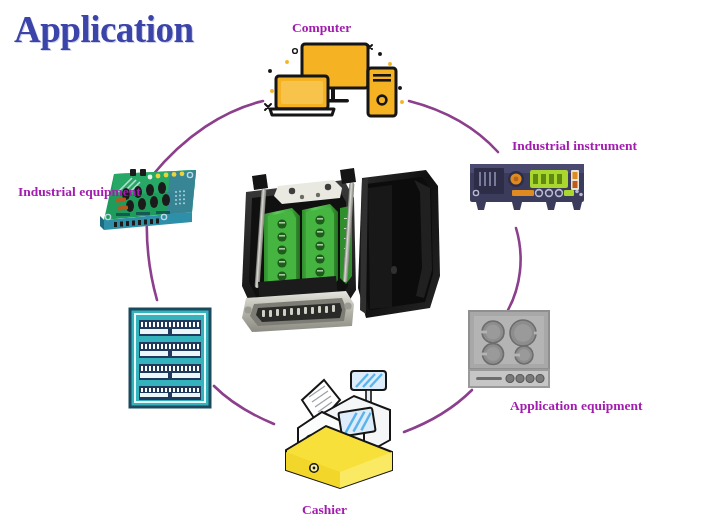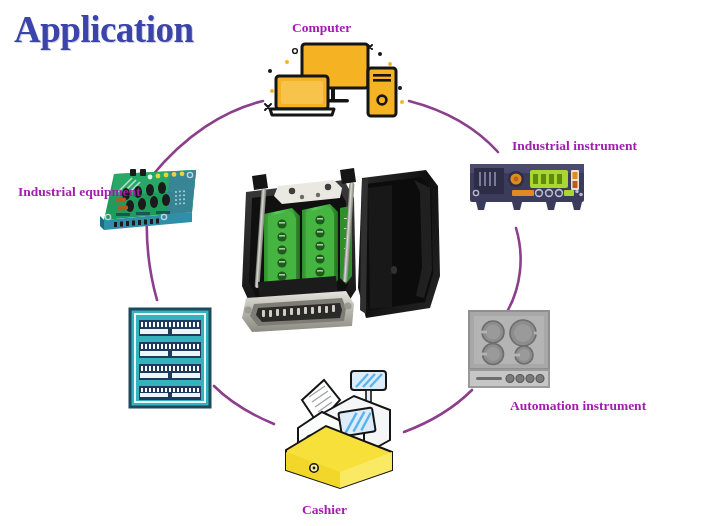--- a/index.html
+++ b/index.html
@@ -582,17 +582,17 @@
       <g fill="none" stroke="#bcd7e4" stroke-width="1.4">
         <circle cx="16" cy="49" r="2.6"></circle>
         <circle cx="98" cy="7" r="2.6"></circle>
         <circle cx="72" cy="49" r="2.6"></circle>
       </g>
     </svg>
   </div>
 
   <div class="lbl" id="lbl-computer">Computer</div>
   <div class="lbl" id="lbl-instrument">Industrial instrument</div>
-  <div class="lbl" id="lbl-automation">Automation instrument</div>
+  <div class="lbl" id="lbl-automation">Application equipment</div>
   <div class="lbl" id="lbl-cashier">Cashier</div>
   <div class="lbl" id="lbl-industrial">Industrial equipment</div>
 
 </div>
 
 </body></html>

